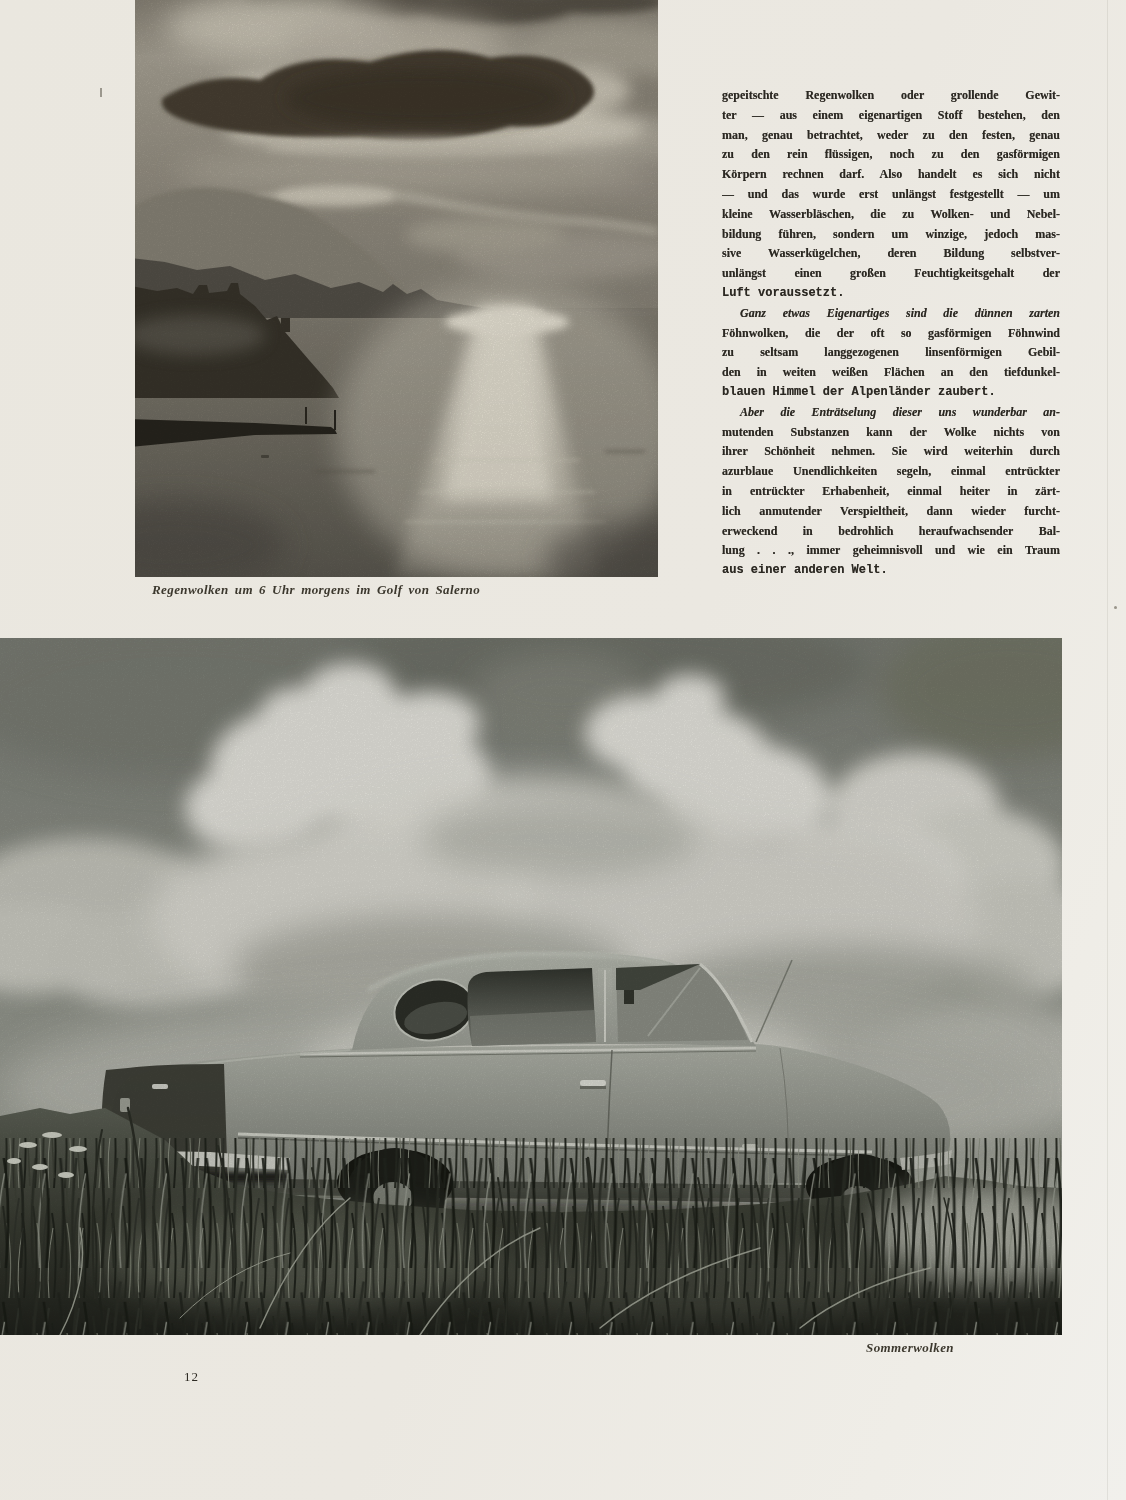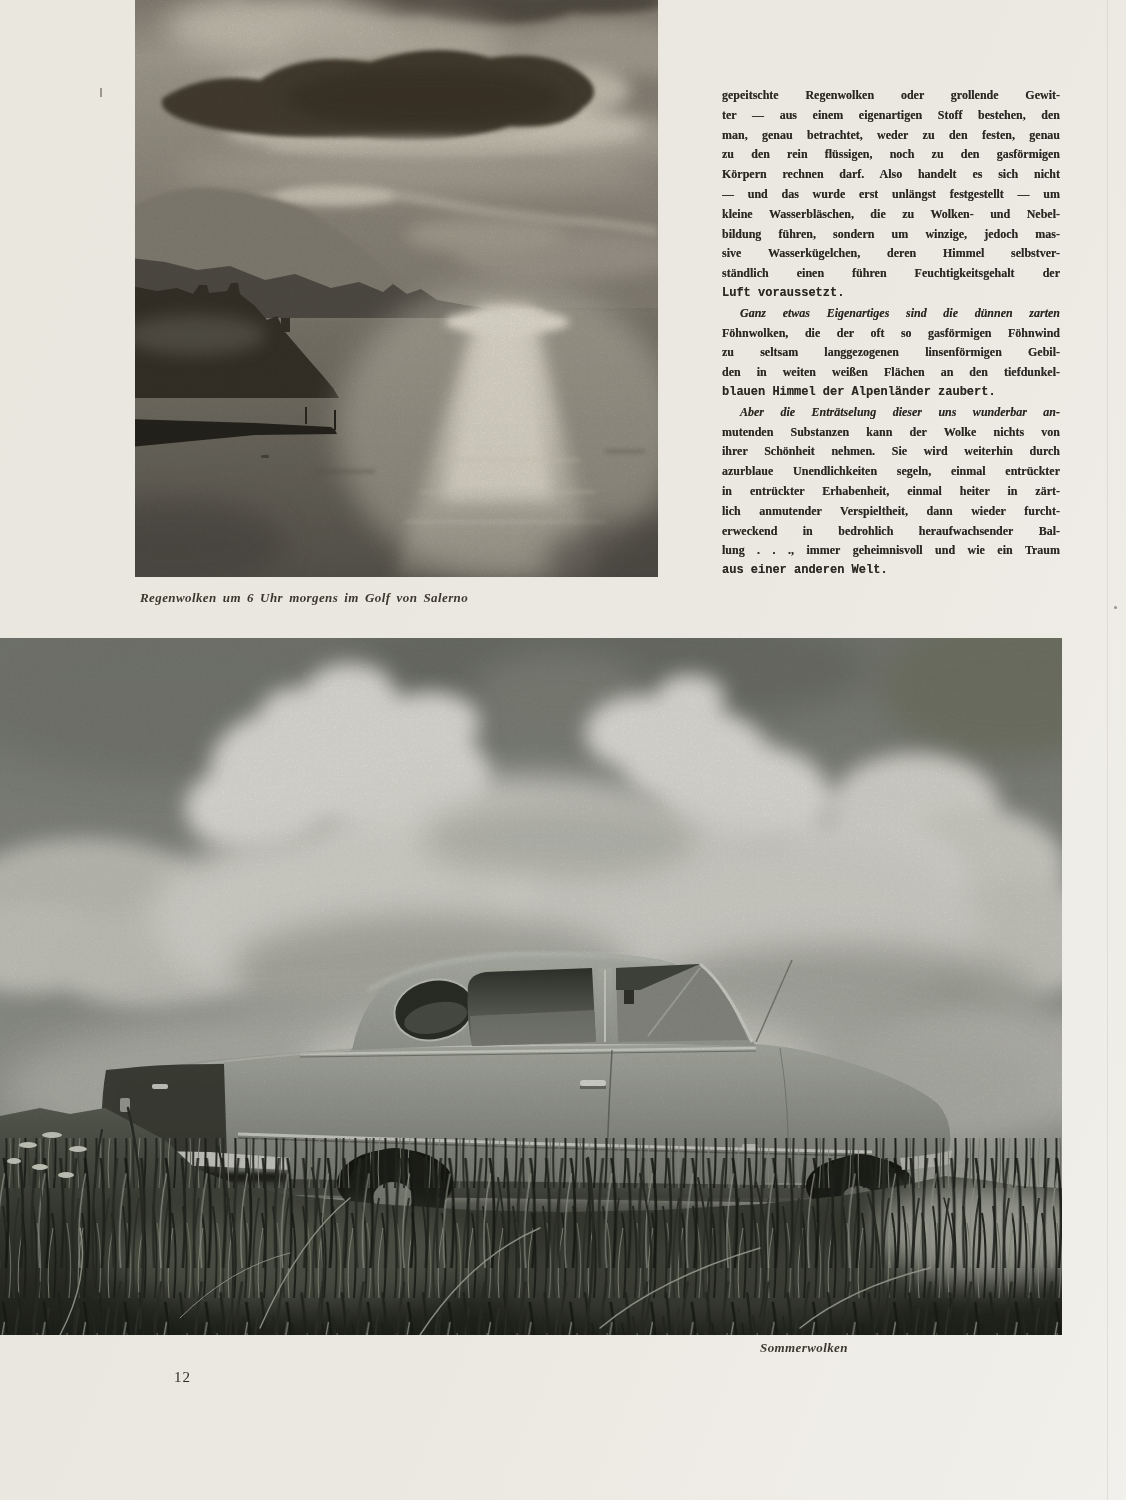--- a/index.html
+++ b/index.html
@@ -9,35 +9,35 @@
     font-family:"Liberation Serif",serif;
   }
   .photo{position:absolute;margin:0;padding:0;line-height:0;}
   .photo svg{display:block;}
   .photo-top{left:135px;top:0;width:523px;height:577px;}
   .photo-bottom{left:0;top:638px;width:1062px;height:697px;}
   .caption{
     position:absolute;font-style:italic;font-weight:bold;font-size:13px;
     color:#3c382e;letter-spacing:.4px;word-spacing:2.5px;white-space:nowrap;
   }
-  .caption-top{left:140px;top:582px;margin-top:8px;}
-  .caption-bottom{left:760px;top:1340px;width:300px;text-align:left;}
+  .caption-top{left:152px;top:582px;}
+  .caption-bottom{left:760px;top:1340px;width:300px;text-align:center;}
   .text-column{
     position:absolute;left:722px;top:86px;width:338px;
     font-weight:bold;font-size:12px;color:#2b2822;
     text-shadow:0 0 .3px rgba(43,40,34,.55);
   }
   .text-column .line{
     height:19.8px;line-height:19.8px;overflow:hidden;
     text-align:justify;text-align-last:justify;
   }
   .text-column .line.last{text-align-last:left;font-family:Liberation Mono, monospace;}
   .text-column .line.indent{text-indent:18px;font-style:italic;}
   .page-number{
-    position:absolute;left:174px;top:1369px;font-size:15px;color:#2e2b24;
+    position:absolute;left:184px;top:1369px;font-size:13px;color:#2e2b24;
     letter-spacing:1px;
   }
   .page-edge-line{
     position:absolute;left:1107px;top:0;width:1px;height:100%;
     background:rgba(110,104,90,.12);
   }
   .speck-a{position:absolute;left:100px;top:88px;width:2px;height:9px;background:rgba(90,85,72,.55);}
   .speck-b{position:absolute;left:1114px;top:606px;width:3px;height:3px;border-radius:50%;background:rgba(96,90,76,.6);}
 </style>
 </head>
@@ -161,22 +161,22 @@
 
   <div class="text-column">
       <div class="line">gepeitschte Regenwolken oder grollende Gewit-</div>
       <div class="line">ter — aus einem eigenartigen Stoff bestehen, den</div>
       <div class="line">man, genau betrachtet, weder zu den festen, genau</div>
       <div class="line">zu den rein flüssigen, noch zu den gasförmigen</div>
       <div class="line">Körpern rechnen darf. Also handelt es sich nicht</div>
       <div class="line">— und das wurde erst unlängst festgestellt — um</div>
       <div class="line">kleine Wasserbläschen, die zu Wolken- und Nebel-</div>
       <div class="line">bildung führen, sondern um winzige, jedoch mas-</div>
-      <div class="line">sive Wasserkügelchen, deren Himmel selbstver-</div>
-      <div class="line">ständlich einen führen Feuchtigkeitsgehalt der</div>
+      <div class="line">sive Wasserkügelchen, deren Bildung selbstver-</div>
+      <div class="line">unlängst einen großen Feuchtigkeitsgehalt der</div>
       <div class="line last">Luft voraussetzt.</div>
       <div class="line indent">Ganz etwas Eigenartiges sind die dünnen zarten</div>
       <div class="line">Föhnwolken, die der oft so gasförmigen Föhnwind</div>
       <div class="line">zu seltsam langgezogenen linsenförmigen Gebil-</div>
       <div class="line">den in weiten weißen Flächen an den tiefdunkel-</div>
       <div class="line last">blauen Himmel der Alpenländer zaubert.</div>
       <div class="line indent">Aber die Enträtselung dieser uns wunderbar an-</div>
       <div class="line">mutenden Substanzen kann der Wolke nichts von</div>
       <div class="line">ihrer Schönheit nehmen. Sie wird weiterhin durch</div>
       <div class="line">azurblaue Unendlichkeiten segeln, einmal entrückter</div>

